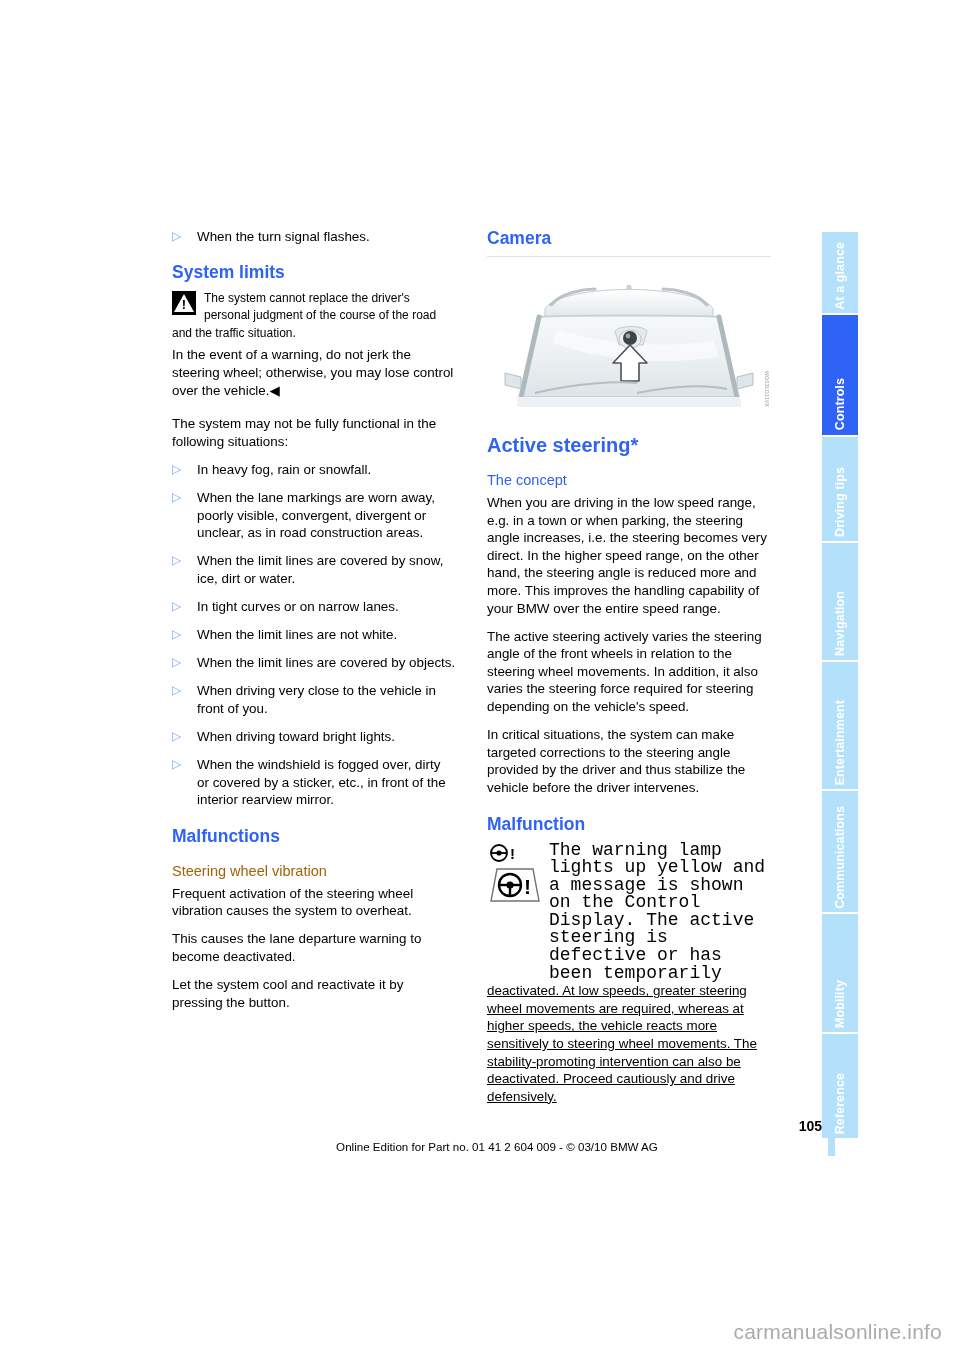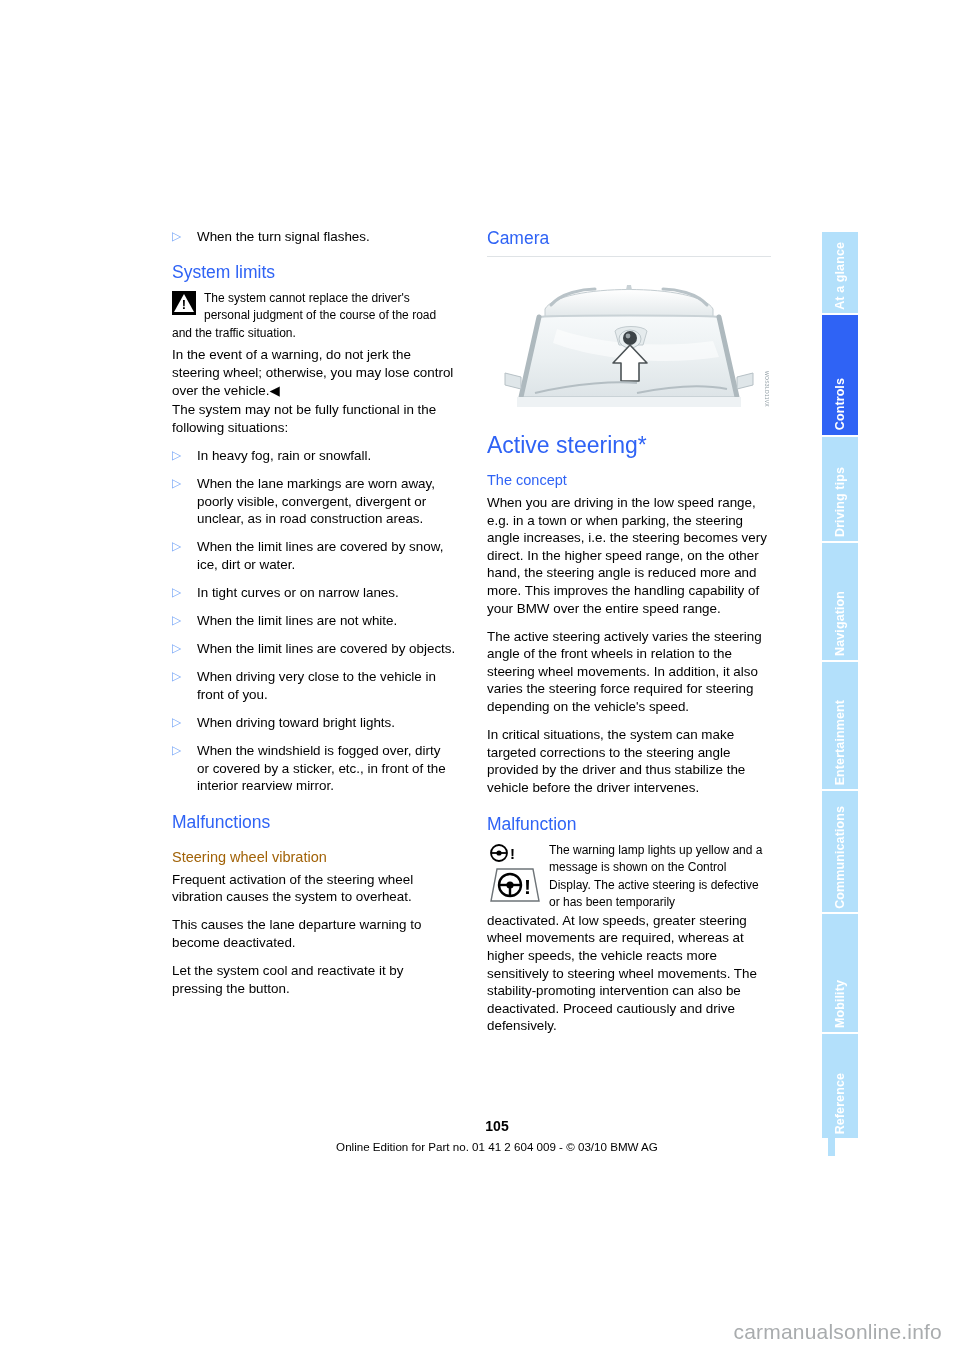--- a/index.html
+++ b/index.html
@@ -65,31 +65,31 @@
   }
   #col-left  { left: 172px; }
   #col-right { left: 487px; }
 
   p, .li {
     margin: 0 0 10.5px 0;
     font-size: 13.4px;
     line-height: 17.6px;
     text-align: left;
   }
-  p.tight { margin-bottom: 2px; }
+  p.tight { margin-bottom: 16px; }
 
   h2 {
     color: #2f63f5;
     font-size: 17.5px;
-    font-weight: normal;
+    font-weight: bold;
     margin: 17px 0 8px 0;
     line-height: 20px;
   }
   h2.big {
-    font-size: 23px;
+    font-size: 20px;
     margin: 26px 0 12px 0;
   }
   h3 {
     color: #2f63f5;
     font-size: 14.5px;
     font-weight: normal;
     margin: 16px 0 5px 0;
     line-height: 18px;
   }
   h3.lt { color: #a16207; }
@@ -172,42 +172,44 @@
   
   .mal-wrap { position: relative; min-height: 64px; }
   .mal-ico {
     position: absolute;
     left: 0; top: 1px;
     width: 56px;
     height: 62px;
   }
   .mal-text {
     padding-left: 62px;
-    font-size: 12px;
+    font-size: 18px;
     line-height: 17.6px;
+    font-family: Liberation Mono, monospace;
   }
   .mal-rest {
     font-size: 13.4px;
     line-height: 17.6px;
     padding-left: 0;
+    text-decoration: underline;
   }
 
   
   #footer {
     position: absolute;
     left: 172px;
     top: 1118px;
     width: 650px;
     text-align: center;
   }
   #page-no {
     position: absolute;
     left: 0; top: 0;
     width: 650px;
-    text-align: center;
+    text-align: right;
     font-size: 14px;
     font-weight: bold;
   }
   #imprint {
     position: absolute;
     left: 0; top: 22px;
     width: 650px;
     text-align: center;
     font-size: 11.6px;
   }

